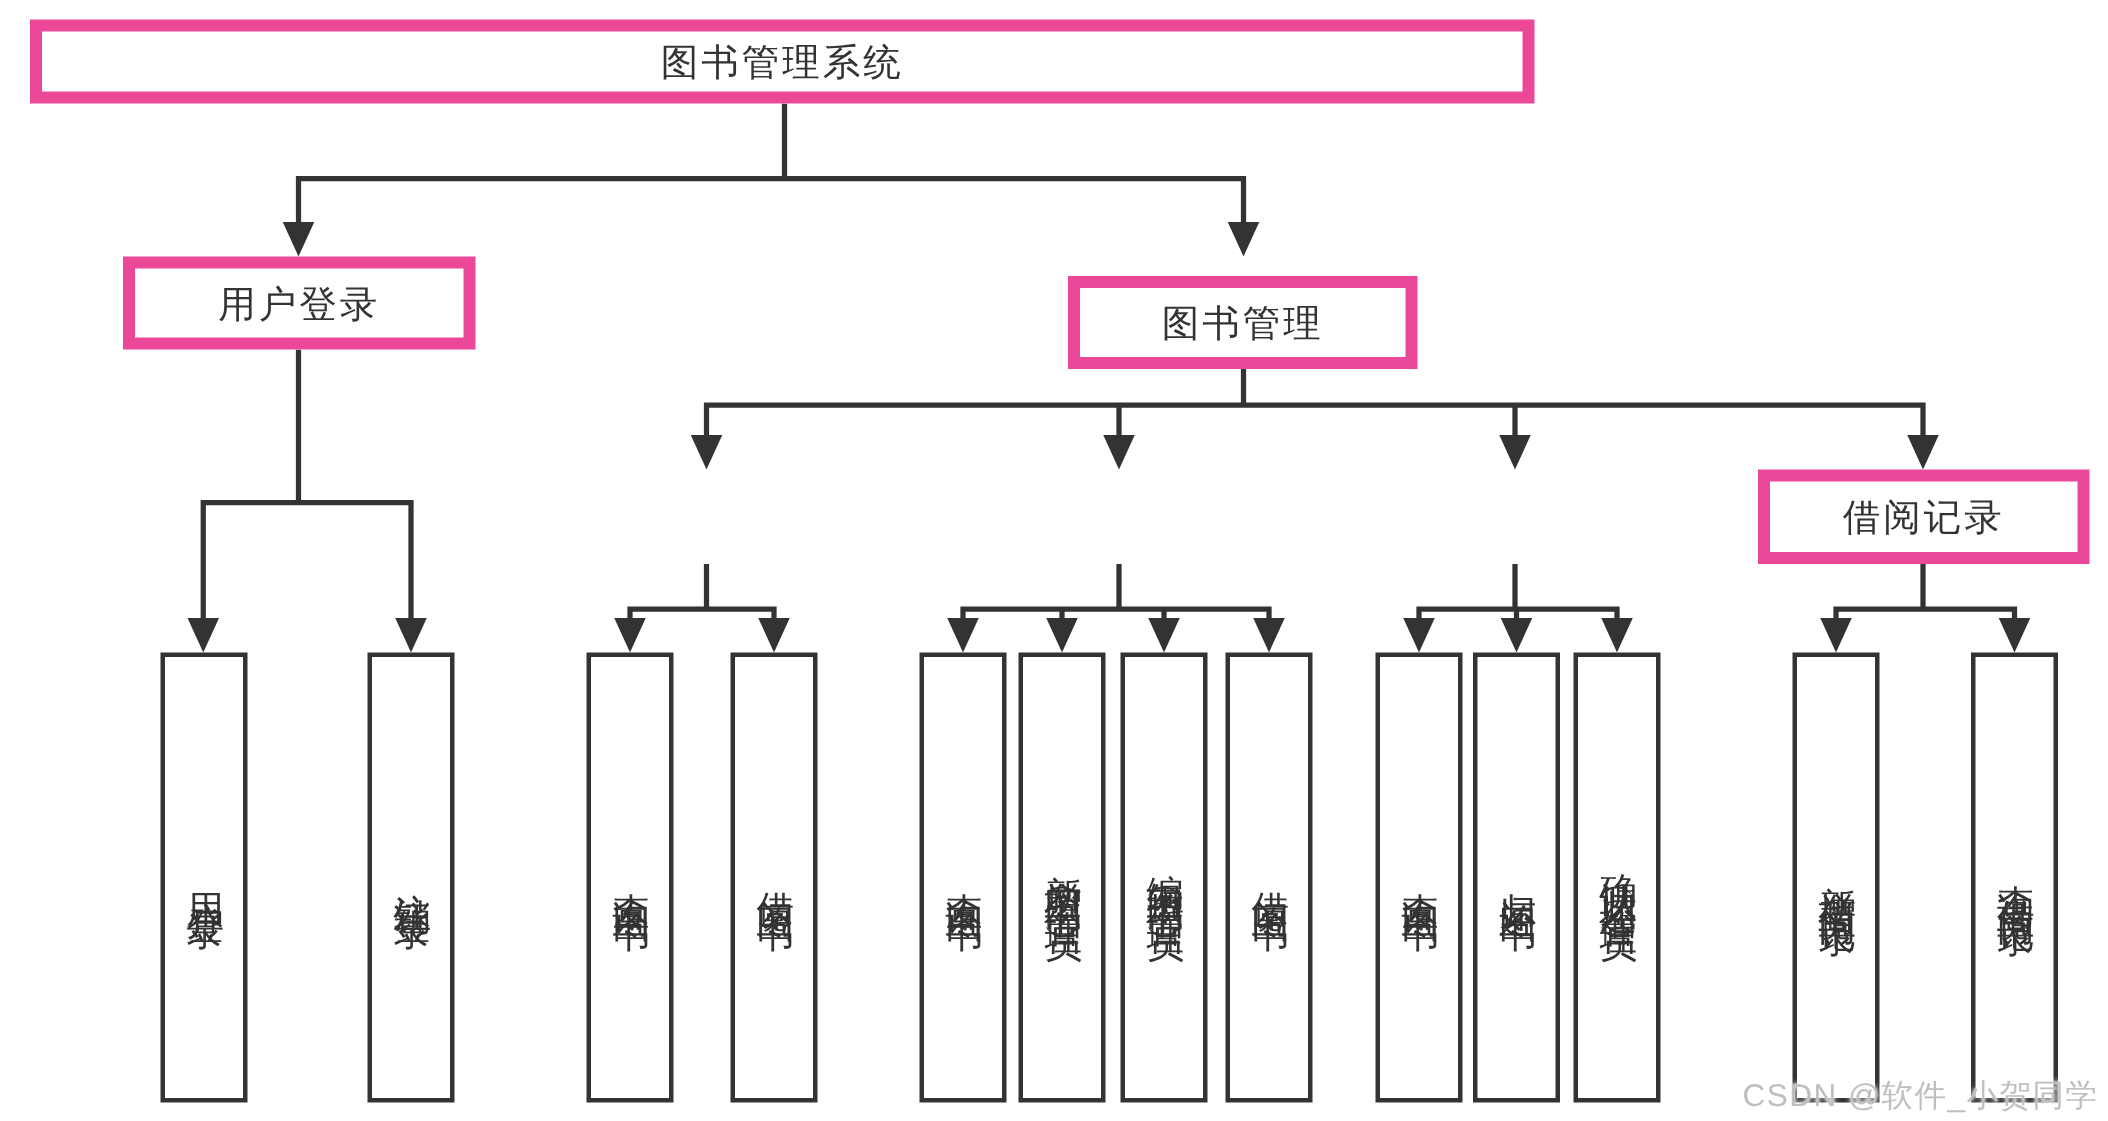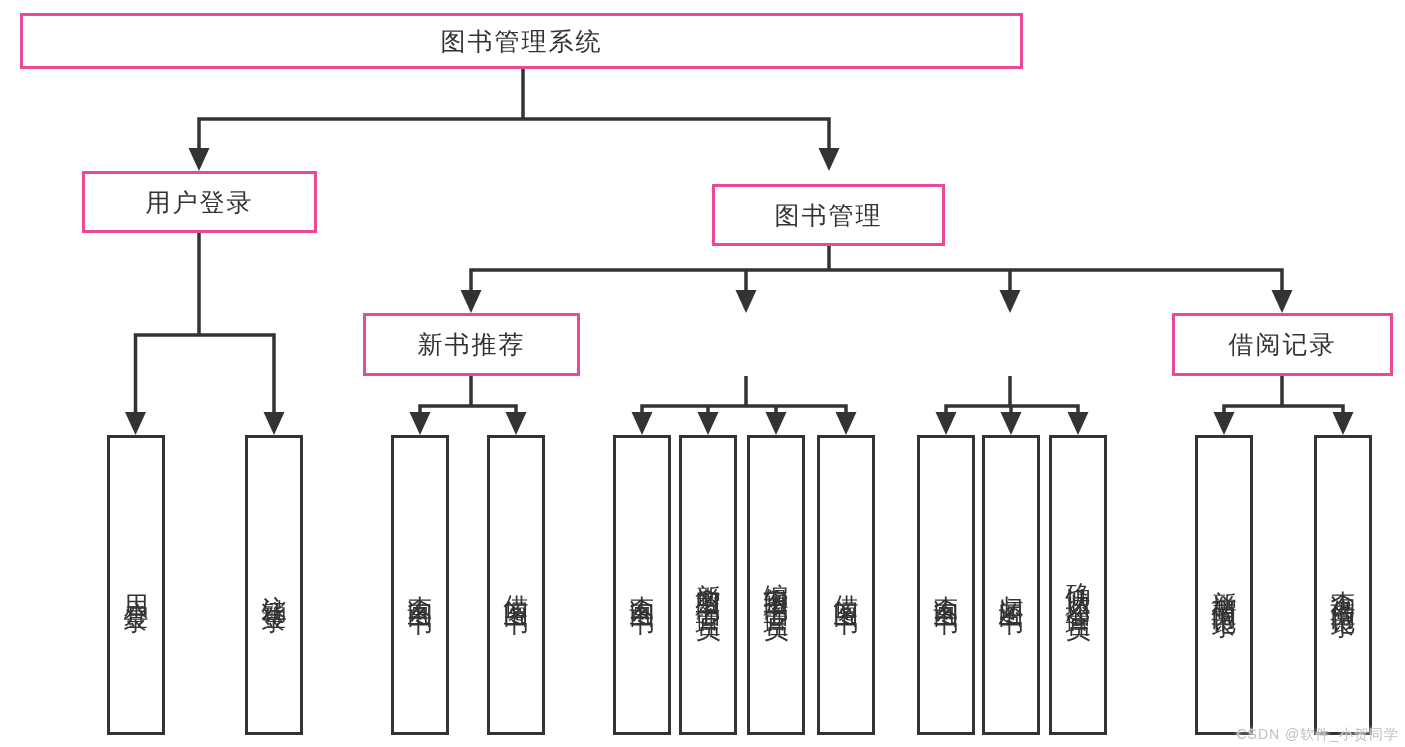--- a/index.html
+++ b/index.html
@@ -13,21 +13,21 @@
     overflow: hidden;
   }
   #connectors {
     position: absolute;
     left: 0; top: 0;
     width: 1405px; height: 747px;
   }
   .node {
     position: absolute;
     background: #ffffff;
-    border: 3px solid #ec4899;
+    border: 8px solid #ec4899;
     display: flex;
     align-items: center;
     justify-content: center;
     color: #333333;
     font-size: 25px;
     letter-spacing: 2px;
     white-space: nowrap;
   }
   .leaf {
     position: absolute;
@@ -46,21 +46,21 @@
     font-size: 25px;
     line-height: 1.15;
     letter-spacing: 5px;
     color: #333333;
     white-space: nowrap;
   }
   #watermark {
     position: absolute;
     right: 6px;
     bottom: 3px;
-    font-size: 14px;
+    font-size: 21px;
     letter-spacing: 1px;
     color: #bcc0c3;
     text-shadow: 0 0 2px #ffffff, 0 0 4px #ffffff;
     z-index: 5;
   }
 </style>
 </head>
 <body>
 
 <div id="stage">
@@ -110,21 +110,20 @@
       <polygon points="1213.5,412 1234.5,412 1224,435"></polygon>
       <polygon points="1332.5,412 1353.5,412 1343,435"></polygon>
     </g>
   </svg>
 
   <div class="node" style="left:20px; top:13px; width:1003px; height:56px;">图书管理系统</div>
 
   <div class="node" style="left:82px; top:171px; width:235px; height:62px;">用户登录</div>
   <div class="node" style="left:712px; top:171px; width:233px; height:62px;margin-top:13px;">图书管理</div>
 
-  <div class="node" style="left:363px; top:313px; width:217px; height:63px;">新书推荐</div>
   <div class="node" style="left:1172px; top:313px; width:221px; height:63px;text-align:center;">借阅记录</div>
 
   <div class="leaf" style="left:107px;">
     <span>用户登录</span>
   </div>
   <div class="leaf" style="left:245px;">
     <span>注销登录</span>
   </div>
 
   <div class="leaf" style="left:391px;">

